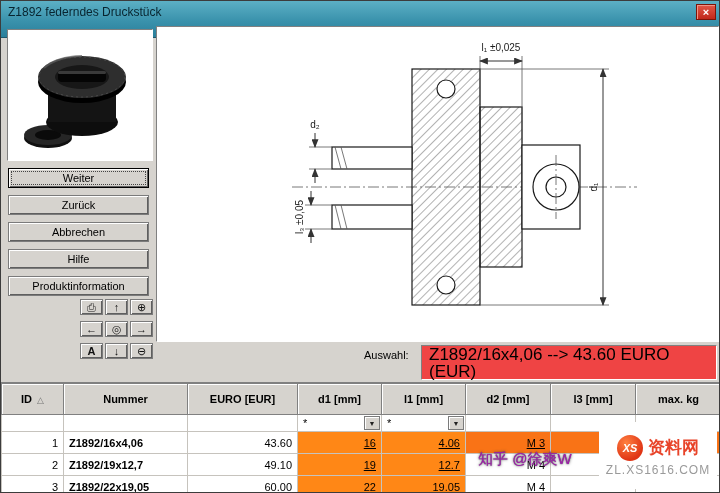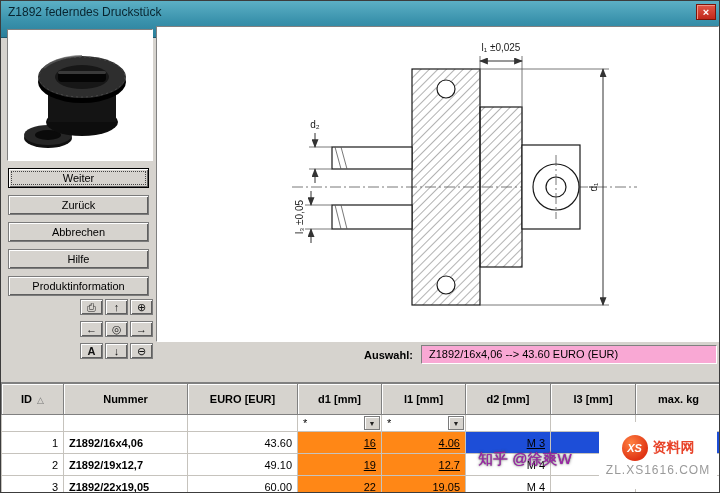--- a/index.html
+++ b/index.html
@@ -59,25 +59,25 @@
     background: #fff; border: 1px solid; border-color: #808080 #fff #fff #808080;
   }
   .drawing svg { display: block; }
   .dim { stroke: #333; stroke-width: 1; fill: none; }
   .ext { stroke: #555; stroke-width: 0.8; fill: none; }
   .cl  { stroke: #555; stroke-width: 0.8; stroke-dasharray: 11 3 2 3; fill: none; }
   .part { stroke: #1a1a1a; stroke-width: 1.2; }
   .dimtext { font-size: 10px; fill: #1a1a1a; font-family: "Liberation Sans", sans-serif; }
 
   
-  .sel-label { position: absolute; left: 363px; top: 348px; font-size: 11px; font-weight: bold; }
+  .sel-label { position: absolute; left: 363px; top: 348px; font-size: 11px; }
   .sel-box {
-    position: absolute; left: 420px; top: 344px; width: 296px; height: 19px;
-    background: #f9a8d4; border: 1px solid; border-color: #808080 #fff #fff #808080;
-    line-height: 17px; padding-left: 7px; font-size: 11px;
+    position: absolute; left: 420px; top: 344px; width: 296px; height: 35px;
+    background: #ef4444; border: 1px solid; border-color: #808080 #fff #fff #808080;
+    line-height: 17px; padding-left: 7px; font-size: 17px;
   }
 
   
   .grid-wrap { position: absolute; left: 0; top: 381px; width: 720px; border-top: 1px solid #808080; }
   table { border-collapse: collapse; table-layout: fixed; width: 720px; }
   th {
     height: 31px; background: #d6d3ce; font-size: 11px; font-weight: bold;
     border: 1px solid #808080; box-shadow: inset 1px 1px 0 #fff;
     text-align: center; position: relative; cursor: pointer;
   }
@@ -86,42 +86,42 @@
   .combo-btn {
     position: absolute; right: 1px; top: 1px; bottom: 1px; width: 16px;
     background: #d6d3ce; border: 1px solid #7b7b7b;
     box-shadow: inset 1px 1px 0 #fff;
     font-size: 7px; line-height: 13px; text-align: center; color: #222; cursor: pointer;
   }
   .al-r { text-align: right; }
   .al-l { text-align: left; }
   .bold { font-weight: bold; }
   td.c-orange { background: #ff8716; text-decoration: underline; }
-  td.c-blue { background: #1d4ed8; text-decoration: underline; }
+  td.c-blue { background: #f97316; text-decoration: underline; }
   .sort-glyph { font-size: 9px; color: #777; margin-left: 5px; font-weight: normal; }
 
   
   .wm-zhihu {
     position: absolute; left: 477px; top: 449px; z-index: 5;
     font-size: 15px; color: #a21caf; text-shadow: 0 0 3px rgba(70,70,70,.9), 0 0 1px rgba(70,70,70,.9);
     pointer-events: none;
   }
   .wm-logo {
     position: absolute; right: 2px; bottom: 3px; z-index: 6; width: 118px; height: 67px;
     background: #fff; border-radius: 6px; pointer-events: none;
     display: flex; flex-direction: column; align-items: center; justify-content: center;
   }
   .wm-logo-row { display: flex; align-items: center; gap: 5px; }
   .wm-circle {
     width: 26px; height: 26px; border-radius: 50%;
     background: radial-gradient(circle at 35% 30%, #ff8040, #e03515 70%);
     color: #fff; font-weight: bold; font-style: italic; font-size: 11px;
     display: flex; align-items: center; justify-content: center;
   }
-  .wm-title { color: #e8442a; font-size: 14px; font-weight: bold; font-family: Liberation Mono, monospace; }
+  .wm-title { color: #e8442a; font-size: 17px; font-weight: bold; font-family: Liberation Mono, monospace; }
   .wm-sub { color: #9a9a9a; font-size: 12px; letter-spacing: 1px; margin-top: 2px; }
 </style>
 </head>
 <body>
 
 <div class="window">
 
   <div class="titlebar">
     <span class="title">Z1892 federndes Druckstück</span>
     <div class="close-btn">×</div>

